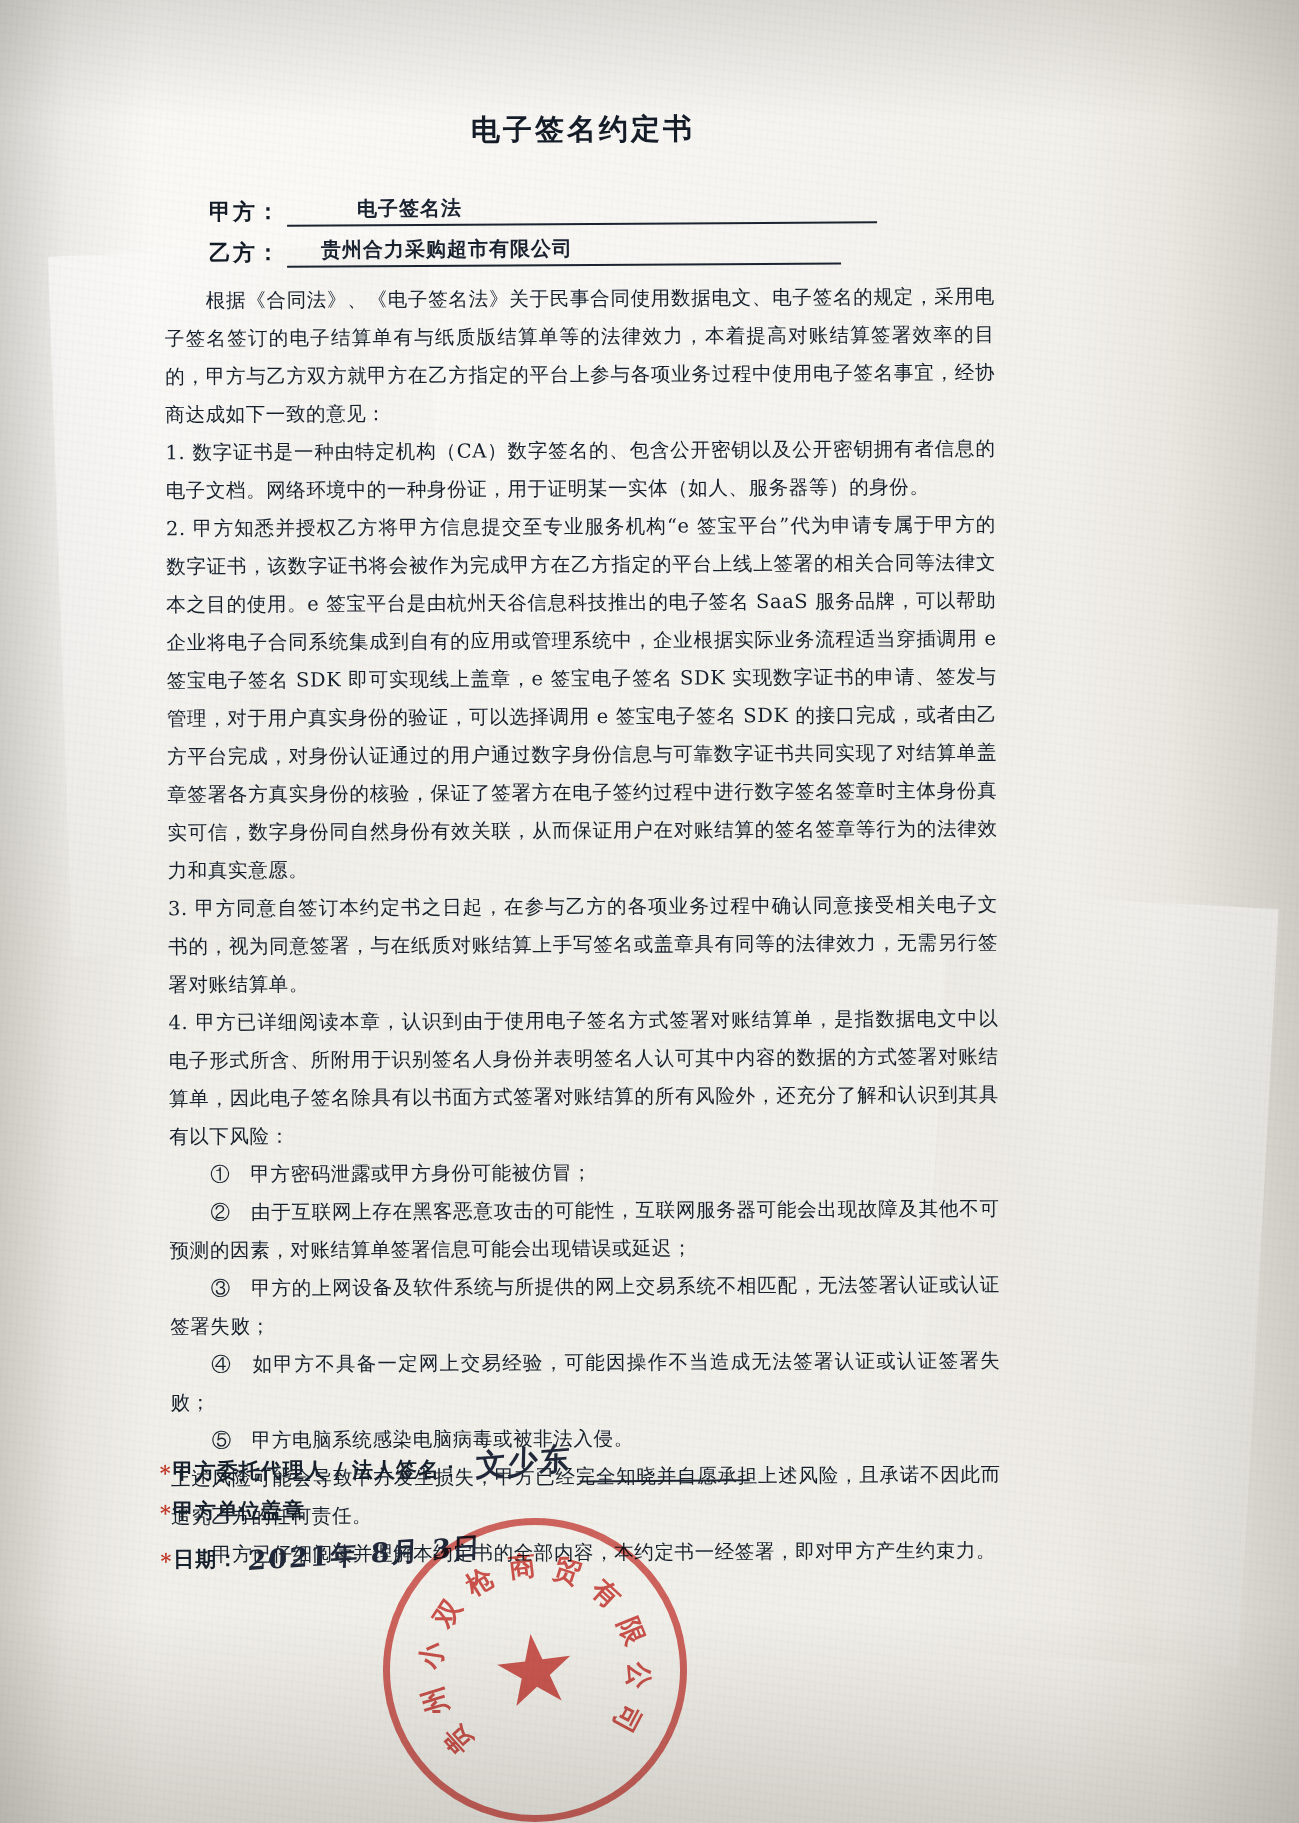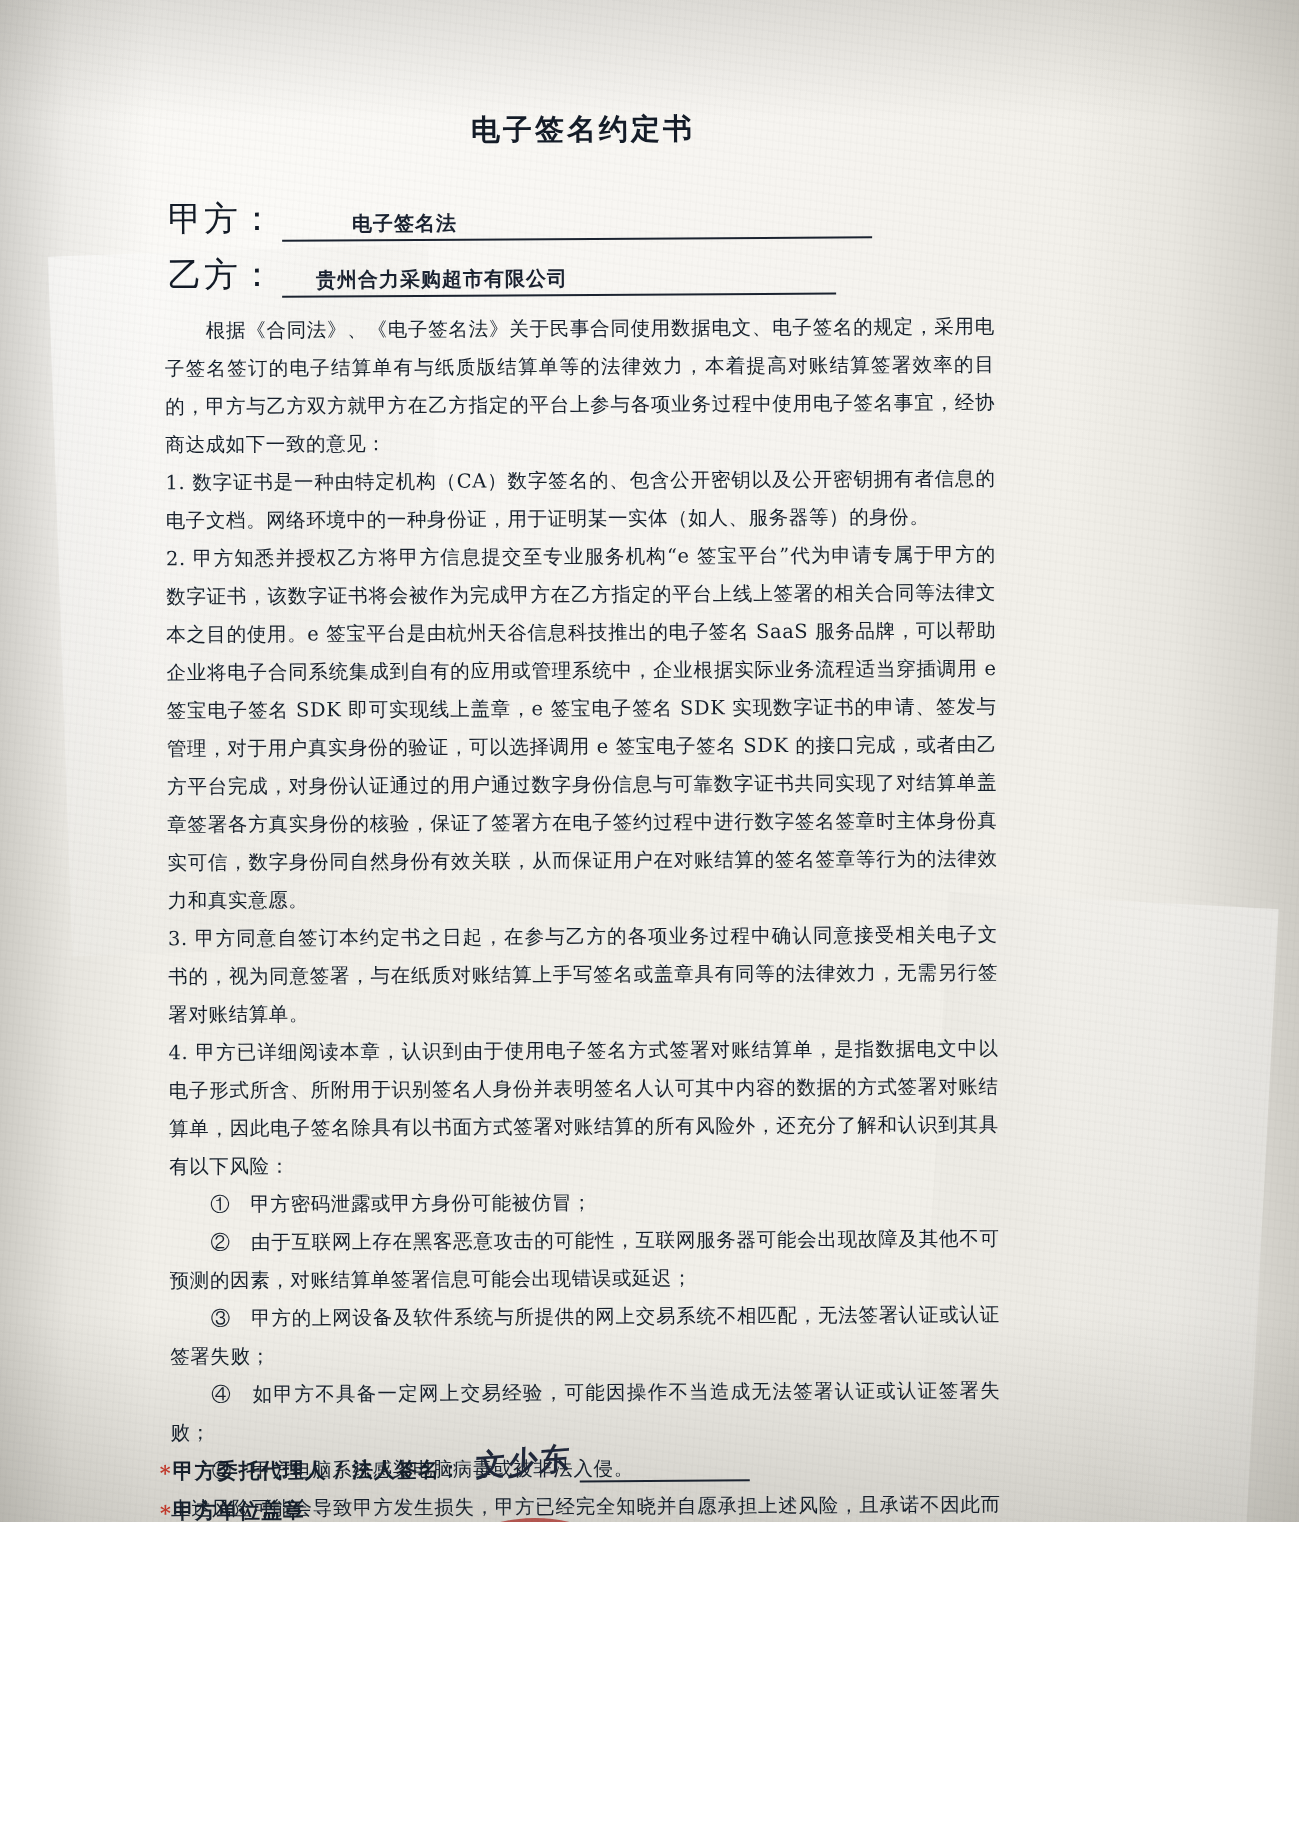--- a/index.html
+++ b/index.html
@@ -3,21 +3,21 @@
 <meta charset="utf-8">
 <style>
   html, body {
     margin: 0;
     padding: 0;
     background: #ffffff;
   }
   .page {
     position: relative;
     width: 1299px;
-    height: 1522px;
+    height: 1823px;
     overflow: hidden;
     background:
       radial-gradient(ellipse 900px 700px at 20% 15%, #fbfaf7 0%, #f6f4f0 60%, #f1efe9 100%),
       linear-gradient(118deg, #f8f7f3 0%, #f4f2ed 38%, #efede6 70%, #e9e7df 100%);
     font-family: "DejaVu Sans", "Liberation Sans", sans-serif;
     color: #1b2330;
   }
   
   .shade {
     position: absolute;
@@ -74,25 +74,26 @@
     transform: rotate(-0.35deg);
   }
   .party-row {
     display: flex;
     align-items: flex-end;
     margin-bottom: 10px;
     transform: rotate(-0.35deg);
   }
   .party-label {
     font-family: "DejaVu Serif", "Liberation Serif", serif;
-    font-weight: normal;
-    font-size: 34px;
+    font-weight: bold;
+    font-size: 22px;
     letter-spacing: 2px;
     white-space: nowrap;
     color: #131b27;
+    margin-left: 41px;
   }
   .party-value-wrap {
     flex: 1;
     border-bottom: 2px solid #1b2330;
     margin-left: 6px;
     padding: 0 0 2px 70px;
     max-width: 520px;
   }
   .party-value {
     font-family: "DejaVu Serif", "Liberation Serif", serif;

